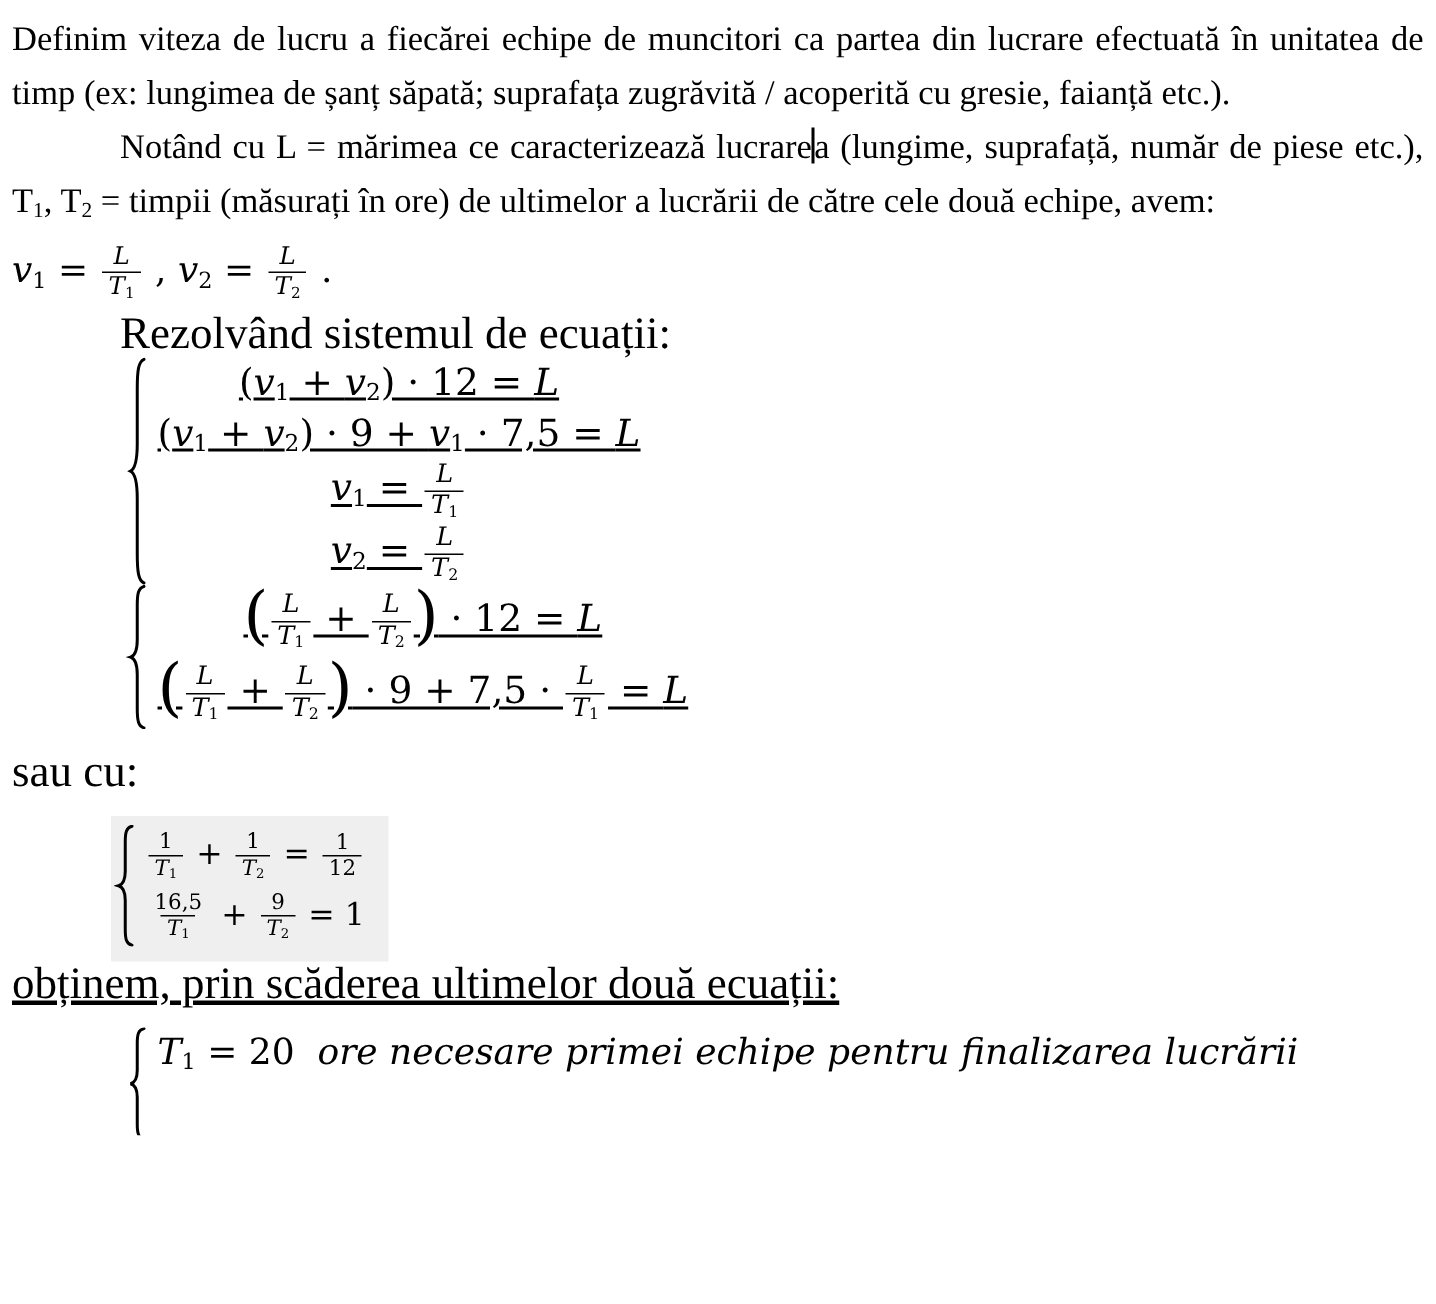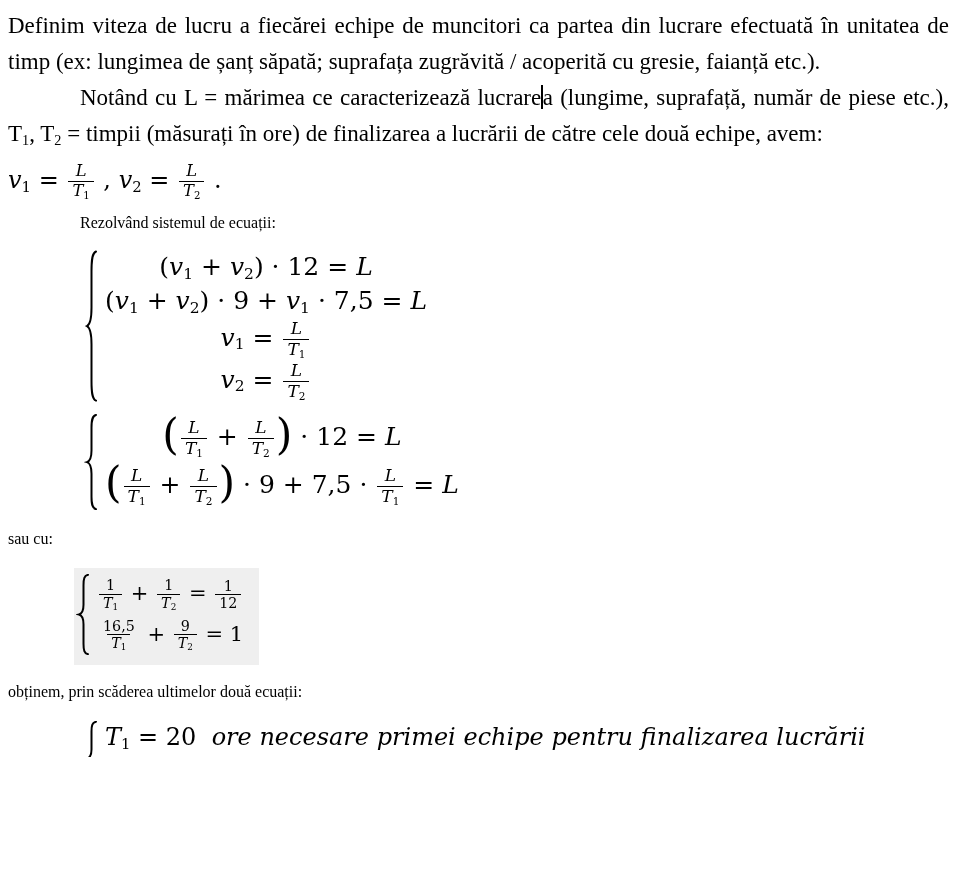--- a/index.html
+++ b/index.html
@@ -3,23 +3,23 @@
 <meta charset="utf-8">
 <style>
   html,body{margin:0;padding:0;background:#ffffff;}
   .page{
     position:relative;width:957px;height:757px;box-sizing:border-box;
     padding:8px;background:#ffffff;color:#000000;overflow:hidden;
     font-family:"Liberation Serif",serif;
   }
   .para{margin:0;font-size:23px;line-height:36px;text-align:justify;}
   .indent{text-indent:72px;}
-  .label{margin:0;font-size:16px;line-height:30px;}
+  .label{margin:0;font-size:30px;line-height:30px;}
   .lbl-indent{margin-left:72px;}
-  .mt-sm{margin-top:12px;}
+  .mt-sm{margin-top:0;text-decoration:underline;}
   .mt-md{margin-top:14px;}
   .mathline{
     font-family:"DejaVu Serif",serif;font-size:24px;line-height:56px;
     white-space:pre-wrap;
   }
   .system{
     display:flex;align-items:stretch;margin-left:76px;
     width:fit-content;font-family:"DejaVu Serif",serif;
   }
   .brace{flex:0 0 15px;width:15px;display:block;}
@@ -46,21 +46,21 @@
     vertical-align:-0.18em;
   }
 </style>
 </head>
 <body>
 
 <div class="page" style="background: rgb(255, 255, 255); color: rgb(0, 0, 0);">
 
   <p class="para"><span>Definim viteza de lucru a fiecărei echipe de muncitori ca partea din lucrare efectuată în unitatea de timp (ex: lungimea de șanț săpată; suprafața zugrăvită / acoperită cu gresie, faianță etc.).</span></p>
 
-  <p class="para indent"><span>Notând cu L = mărimea ce caracterizează lucrare</span><span class="caret"></span><span>a (lungime, suprafață, număr de piese etc.), T</span><span class="msub">1</span><span>,  T</span><span class="msub">2</span><span> = timpii (măsurați în ore) de finalizarea a lucrării de către cele două echipe, avem:</span></p>
+  <p class="para indent"><span>Notând cu L = mărimea ce caracterizează lucrare</span><span class="caret"></span><span>a (lungime, suprafață, număr de piese etc.), T</span><span class="msub">1</span><span>,  T</span><span class="msub">2</span><span> = timpii (măsurați în ore) de ultimelor a lucrării de către cele două echipe, avem:</span></p>
 
   <div class="mathline"><span class="mit">v</span><span class="msub">1</span><span> = </span><span class="frac"><span class="fnum"><span class="mit">L</span></span><span class="fden"><span class="mit">T</span><span class="msub">1</span></span></span><span> , </span><span class="mit">v</span><span class="msub">2</span><span> = </span><span class="frac"><span class="fnum"><span class="mit">L</span></span><span class="fden"><span class="mit">T</span><span class="msub">2</span></span></span><span> .</span></div>
 
   <p class="label lbl-indent">Rezolvând sistemul de ecuații:</p>
 
   <div class="system sys1 mt-sm">
     <span class="brace">
       <svg viewBox="0 0 20 100" preserveAspectRatio="none" aria-hidden="true">
         <path d="M16 1 C11 2 10 6 10 14 L10 38 C10 45 8 49 4 50 C8 51 10 55 10 62 L10 86 C10 94 11 98 16 99" fill="none" stroke="#000" stroke-width="2" vector-effect="non-scaling-stroke" stroke-linecap="round"></path>
       </svg>

